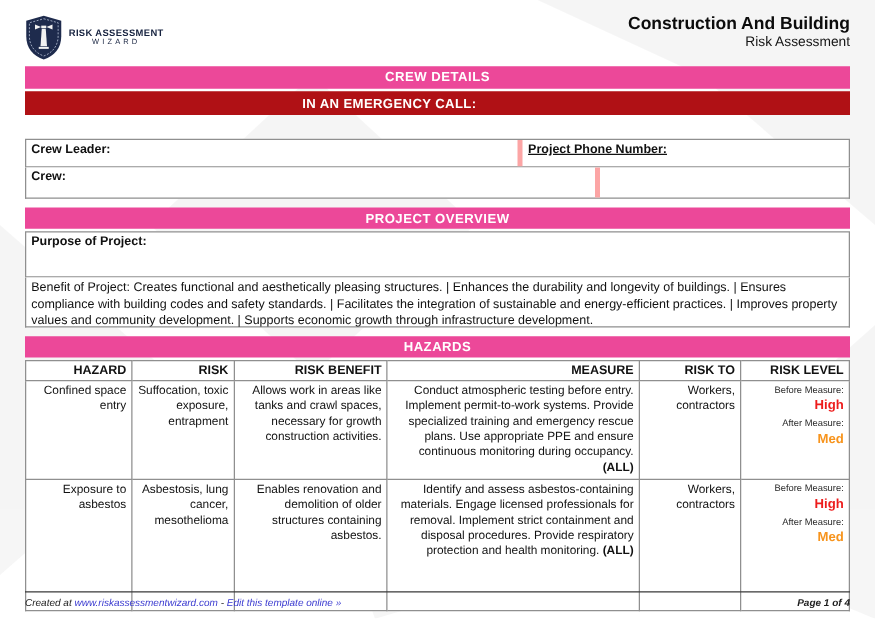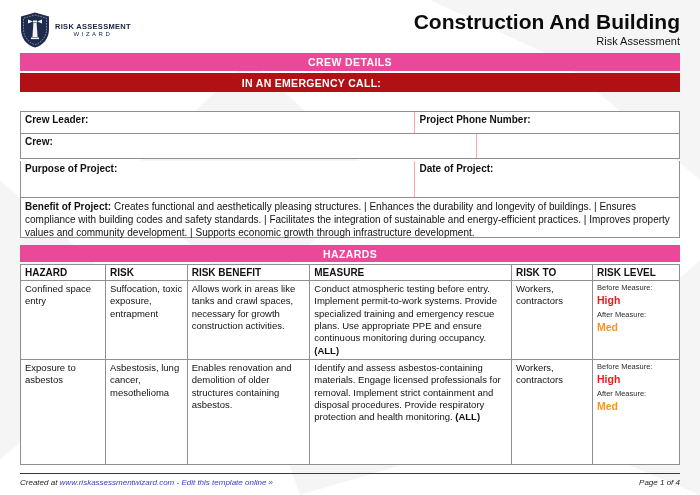--- a/index.html
+++ b/index.html
@@ -12,73 +12,73 @@
   .watermark { position:absolute; inset:0; z-index:0; pointer-events:none; opacity:0.05; }
   .content { position:relative; z-index:1; padding:11px 20px 0 20px; }
 
   
   .header { display:flex; justify-content:space-between; align-items:flex-start; height:42px; }
   .logo { display:flex; align-items:center; gap:5px; margin-top:1px; }
   .logo-text { line-height:1.1; color:#16223f; }
   .logo-line1 { font-weight:bold; font-size:7.5px; letter-spacing:0.3px; }
   .logo-line2 { font-size:6px; letter-spacing:2.5px; text-align:center; }
   .title-block { text-align:right; }
-  .doc-title { font-size:21px; font-weight:bold; color:#0c0c0c; line-height:1.05; }
+  .doc-title { font-size:14px; font-weight:bold; color:#0c0c0c; line-height:1.05; }
   .doc-subtitle { font-size:11px; color:#151515; margin-top:2px; }
 
   
   .bar { height:18px; background:#ec4899; color:#fff; font-weight:bold; font-size:10.5px;
          display:flex; align-items:center; justify-content:center; letter-spacing:0.4px; }
   .bar-red { height:19px; background:#b01115; color:#fff; font-weight:bold; font-size:10.5px;
              display:flex; align-items:center; justify-content:center; padding-right:77px;
              margin-top:2px; letter-spacing:0.3px; }
   .mt8 { margin-top:7px; }
   .mt2 { margin-top:2px; }
   .bar17 { height:17px; }
 
   
   .frow { display:flex; border:1px solid #8f8f8f; background:#fff; }
   .frow + .frow { border-top:none; }
   .fcell { padding:2px 4px; font-size:10px; font-weight:bold; }
-  .fcell + .fcell { border-left:1px solid #fca5a5; }
+  .fcell + .fcell { border-left:4px solid #fca5a5;text-decoration:underline; }
   .row-leader { height:23px; margin-top:19px; }
   .c60 { width:59.8%; } .c40 { width:40.2%; }
   .row-crew { height:25px; }
   .c69 { width:69.2%; } .c31 { width:30.8%; }
   .row-purpose { height:37px; }
   .row-benefit { height:40px; border-top:none; display:block; padding:2px 4px;
                  font-size:10px; line-height:1.3; font-weight:normal; }
-  .benefit-label { font-weight:bold; }
+  .benefit-label { font-weight:normal; }
 
   
   table.hazards { width:100%; border-collapse:collapse; table-layout:fixed; background:#fff; }
   table.hazards col.ch  { width:12.9%; }
   table.hazards col.cr  { width:12.4%; }
   table.hazards col.cb  { width:18.6%; }
   table.hazards col.cm  { width:30.6%; }
   table.hazards col.ct  { width:12.3%; }
   table.hazards col.cl  { width:13.2%; }
-  table.hazards th, table.hazards td { border:1px solid #8f8f8f; vertical-align:top; text-align:left;margin-left:37px; }
+  table.hazards th, table.hazards td { border:1px solid #8f8f8f; vertical-align:top; text-align:right;margin-left:37px; }
   table.hazards th { font-size:10px; font-weight:bold; padding:2px 4px; height:16px; }
   table.hazards td { font-size:9.5px; line-height:1.3; padding:2px 4px; }
   tr.hrow1 { height:69px; }
   tr.hrow2 { height:105px; }
   .measure-suffix { font-weight:bold; }
   td.risklevel { text-align:center; padding-top:4px; }
   .rl-label { font-size:7.5px; color:#2b2b2b; }
   .rl-high { font-size:10.5px; font-weight:bold; color:#ed1c1c; margin:1px 0 3px 0; }
   .rl-med  { font-size:10.5px; font-weight:bold; color:#f7941d; margin-top:1px; }
 
   
   .footer { position:absolute; left:20px; right:20px; bottom:8px; z-index:1;
             border-top:1px solid #3a3a3a; padding-top:4px;
             display:flex; justify-content:space-between;
             font-size:8px; font-style:italic; color:#1d1d1d; }
   .footer a { color:#3a3ad0; text-decoration:none; font-style:italic; }
-  .page-num { color:#1d1d1d; }
+  .page-num { color:#1d1d1d;font-weight:bold; }
 </style>
 </head>
 <body>
 
 <div class="page">
 
   <svg class="watermark" viewBox="0 0 700 495" xmlns="http://www.w3.org/2000/svg">
     <g fill="#555">
       <polygon points="430,0 700,0 700,180 560,60"></polygon>
       <polygon points="0,180 160,320 0,460"></polygon>
@@ -117,23 +117,23 @@
 
     <div class="frow row-leader">
       <div class="fcell c60">Crew Leader:</div>
       <div class="fcell c40">Project Phone Number:</div>
     </div>
     <div class="frow row-crew">
       <div class="fcell c69">Crew:</div>
       <div class="fcell c31"></div>
     </div>
 
+    <div class="bar bar17 mt8">PROJECT OVERVIEW</div>
     <div class="frow row-purpose mt2">
       <div class="fcell c60">Purpose of Project:</div>
-      <div class="fcell c40">Date of Project:</div>
     </div>
     <div class="frow row-benefit">
       <span class="benefit-label">Benefit of Project:</span><span> Creates functional and aesthetically pleasing structures. | Enhances the durability and longevity of buildings. | Ensures compliance with building codes and safety standards. | Facilitates the integration of sustainable and energy-efficient practices. | Improves property values and community development. | Supports economic growth through infrastructure development.</span>
     </div>
 
     <div class="bar bar17 mt8">HAZARDS</div>
     <table class="hazards mt2">
       <colgroup>
           <col class="ch">
           <col class="cr">

